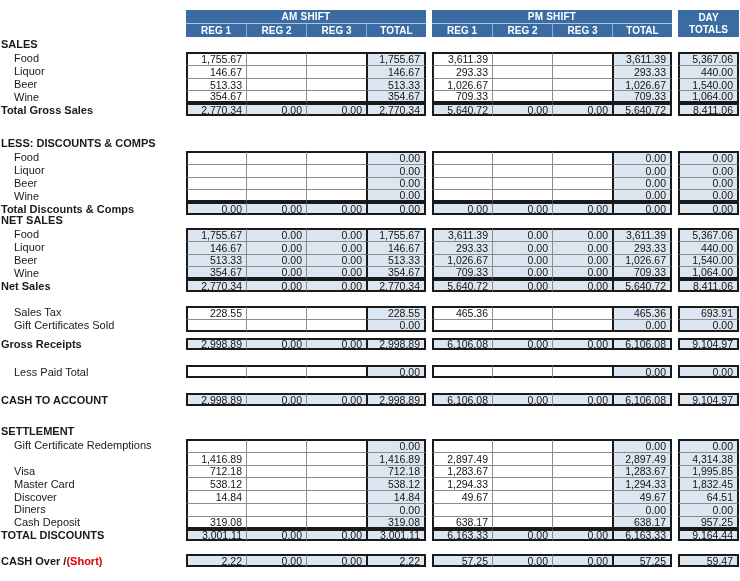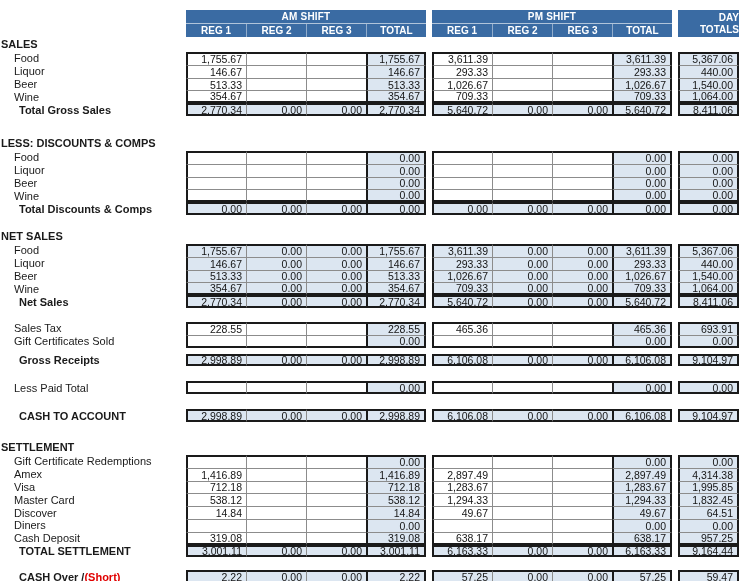--- a/index.html
+++ b/index.html
@@ -46,21 +46,21 @@
   .hdr-day {
     background: #3a6ba3;
     color: #ffffff;
     font-weight: bold;
     font-size: 10px;
     text-align: center;
     display: flex;
     flex-direction: column;
     justify-content: center;
   }
-  .hdr-day span { line-height: 12px; text-align: right; }
+  .hdr-day span { line-height: 12px; }
   
   .sec { }
   .stitle {
     font-size: 11px;
     font-weight: bold;
     color: #1a1a1a;
     line-height: 11px;
     height: 11px;
     margin: 0 0 2px 1px;
     white-space: nowrap;
@@ -70,21 +70,21 @@
     grid-template-columns: 186px 60px 60px 60px 60px 6px 60px 60px 60px 60px 6px 61px;
     height: 12.8px;
   }
   .lbl {
     grid-column: 1;
     display: flex;
     align-items: center;
     font-size: 11px;
     color: #1a1a1a;
     white-space: nowrap;
-    padding-left: 19px;
+    padding-left: 1px;
   }
   .lbl.ind { padding-left: 14px; }
   .lbl.b { font-weight: bold; }
   .red { color: #e10000; }
   .cell {
     display: flex;
     align-items: center;
     justify-content: flex-end;
     font-size: 10.5px;
     color: #141414;
@@ -264,21 +264,21 @@
         <div class="cell sh" style="grid-column: 3;">0.00</div>
         <div class="cell sh" style="grid-column: 4;">0.00</div>
         <div class="cell tl br sh" style="grid-column: 5;">0.00</div>
         <div class="cell bl sh" style="grid-column: 7;">0.00</div>
         <div class="cell sh" style="grid-column: 8;">0.00</div>
         <div class="cell sh" style="grid-column: 9;">0.00</div>
         <div class="cell tl br sh" style="grid-column: 10;">0.00</div>
         <div class="cell bl br sh" style="grid-column: 12;">0.00</div>
       </div>
     </div>
-    <div class="sec" style="margin-top: 16px;">
+    <div class="sec" style="">
       <div class="stitle">NET SALES</div>
       <div class="r bt">
         <div class="lbl ind">
           <span>Food</span>
         </div>
         <div class="cell bl sh" style="grid-column: 2;">1,755.67</div>
         <div class="cell sh" style="grid-column: 3;">0.00</div>
         <div class="cell sh" style="grid-column: 4;">0.00</div>
         <div class="cell tl br sh" style="grid-column: 5;">1,755.67</div>
         <div class="cell bl sh" style="grid-column: 7;">3,611.39</div>
@@ -430,23 +430,20 @@
         <div class="cell" style="grid-column: 3;"></div>
         <div class="cell" style="grid-column: 4;"></div>
         <div class="cell tl br sh" style="grid-column: 5;">0.00</div>
         <div class="cell bl" style="grid-column: 7;"></div>
         <div class="cell" style="grid-column: 8;"></div>
         <div class="cell" style="grid-column: 9;"></div>
         <div class="cell tl br sh" style="grid-column: 10;">0.00</div>
         <div class="cell bl br sh" style="grid-column: 12;">0.00</div>
       </div>
       <div class="r bm">
-        <div class="lbl ind">
-          <span>Amex</span>
-        </div>
         <div class="cell bl" style="grid-column: 2;">1,416.89</div>
         <div class="cell" style="grid-column: 3;"></div>
         <div class="cell" style="grid-column: 4;"></div>
         <div class="cell tl br sh" style="grid-column: 5;">1,416.89</div>
         <div class="cell bl" style="grid-column: 7;">2,897.49</div>
         <div class="cell" style="grid-column: 8;"></div>
         <div class="cell" style="grid-column: 9;"></div>
         <div class="cell tl br sh" style="grid-column: 10;">2,897.49</div>
         <div class="cell bl br sh" style="grid-column: 12;">4,314.38</div>
       </div>
@@ -515,21 +512,21 @@
         <div class="cell" style="grid-column: 4;"></div>
         <div class="cell tl br sh" style="grid-column: 5;">319.08</div>
         <div class="cell bl" style="grid-column: 7;">638.17</div>
         <div class="cell" style="grid-column: 8;"></div>
         <div class="cell" style="grid-column: 9;"></div>
         <div class="cell tl br sh" style="grid-column: 10;">638.17</div>
         <div class="cell bl br sh" style="grid-column: 12; padding-left: 8px;">957.25</div>
       </div>
       <div class="r bt bb">
         <div class="lbl b">
-          <span>TOTAL SETTLEMENT</span>
+          <span>TOTAL DISCOUNTS</span>
         </div>
         <div class="cell bl sh" style="grid-column: 2;">3,001.11</div>
         <div class="cell sh" style="grid-column: 3;">0.00</div>
         <div class="cell sh" style="grid-column: 4;">0.00</div>
         <div class="cell tl br sh" style="grid-column: 5;">3,001.11</div>
         <div class="cell bl sh" style="grid-column: 7;">6,163.33</div>
         <div class="cell sh" style="grid-column: 8;">0.00</div>
         <div class="cell sh" style="grid-column: 9;">0.00</div>
         <div class="cell tl br sh" style="grid-column: 10;">6,163.33</div>
         <div class="cell bl br sh" style="grid-column: 12;">9,164.44</div>

